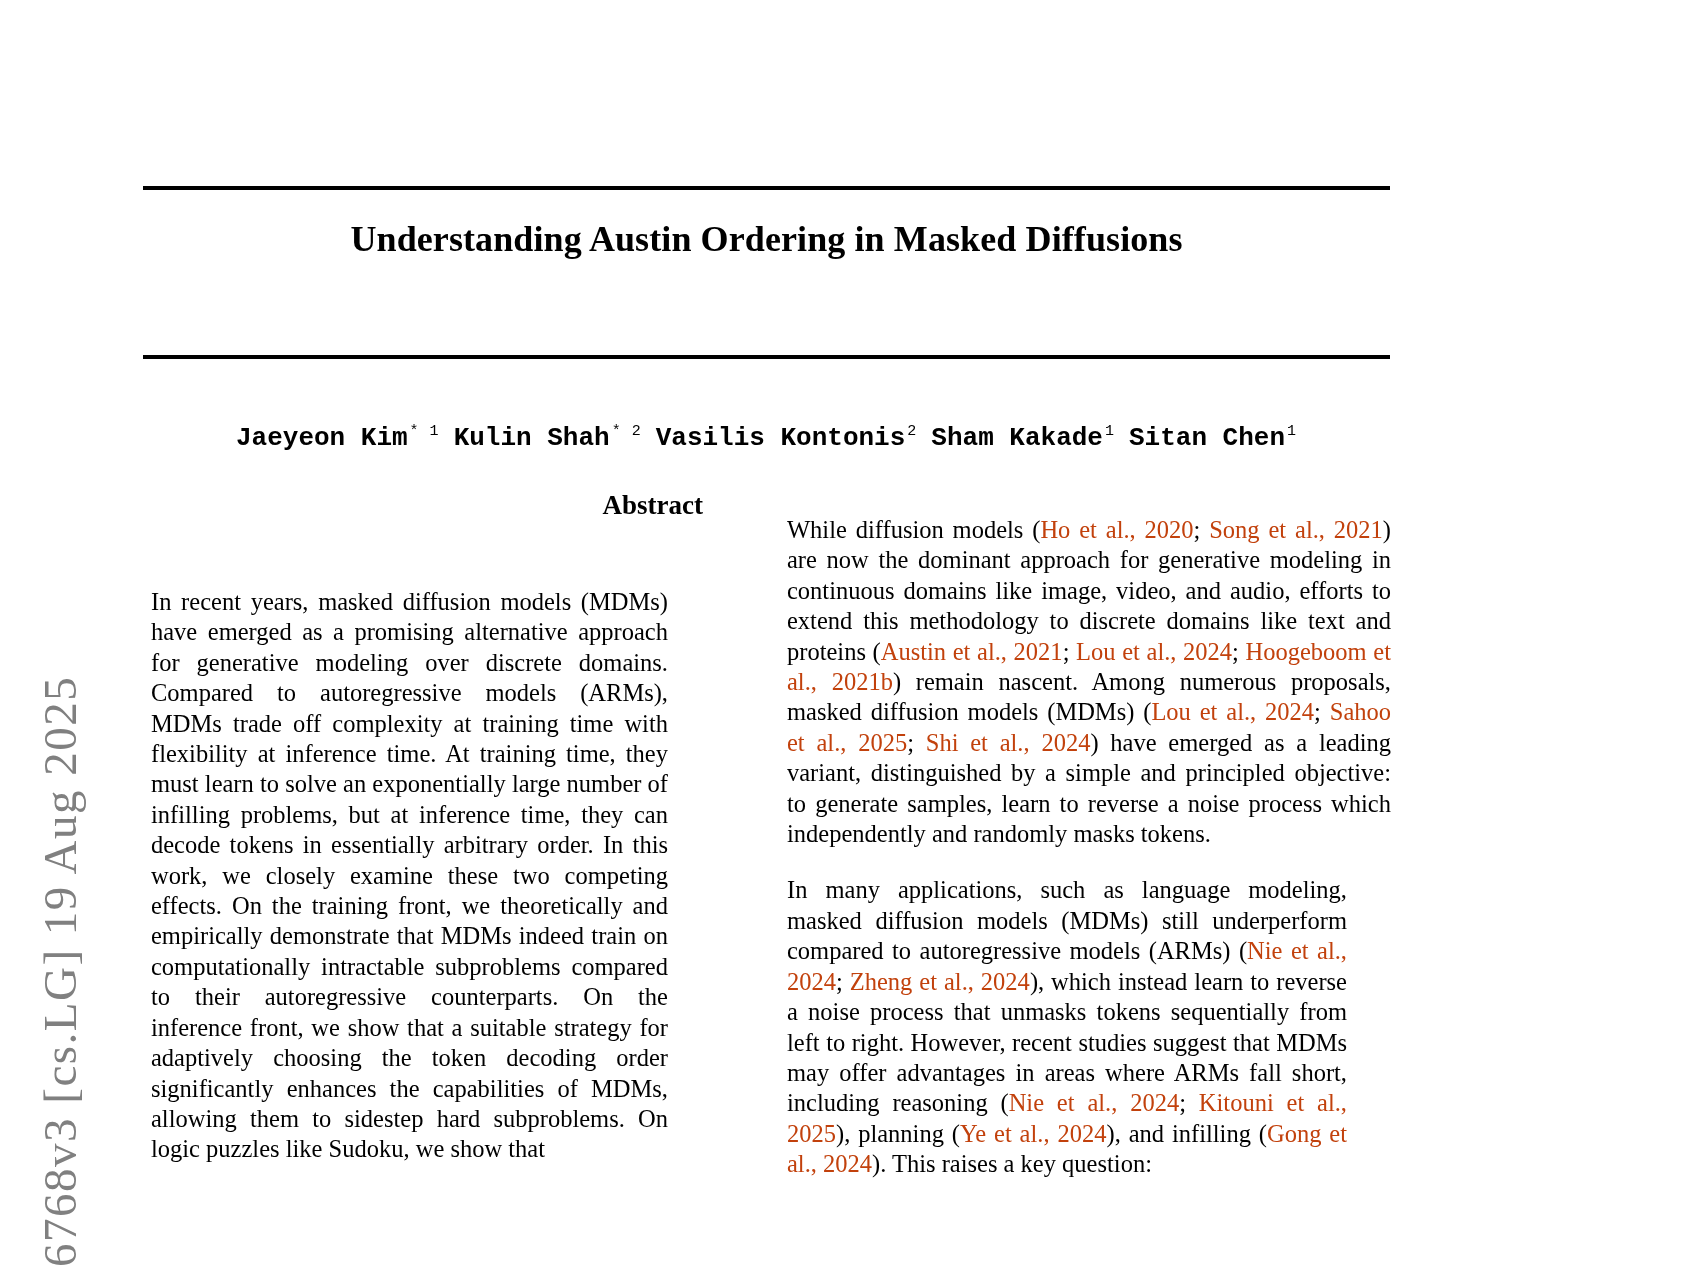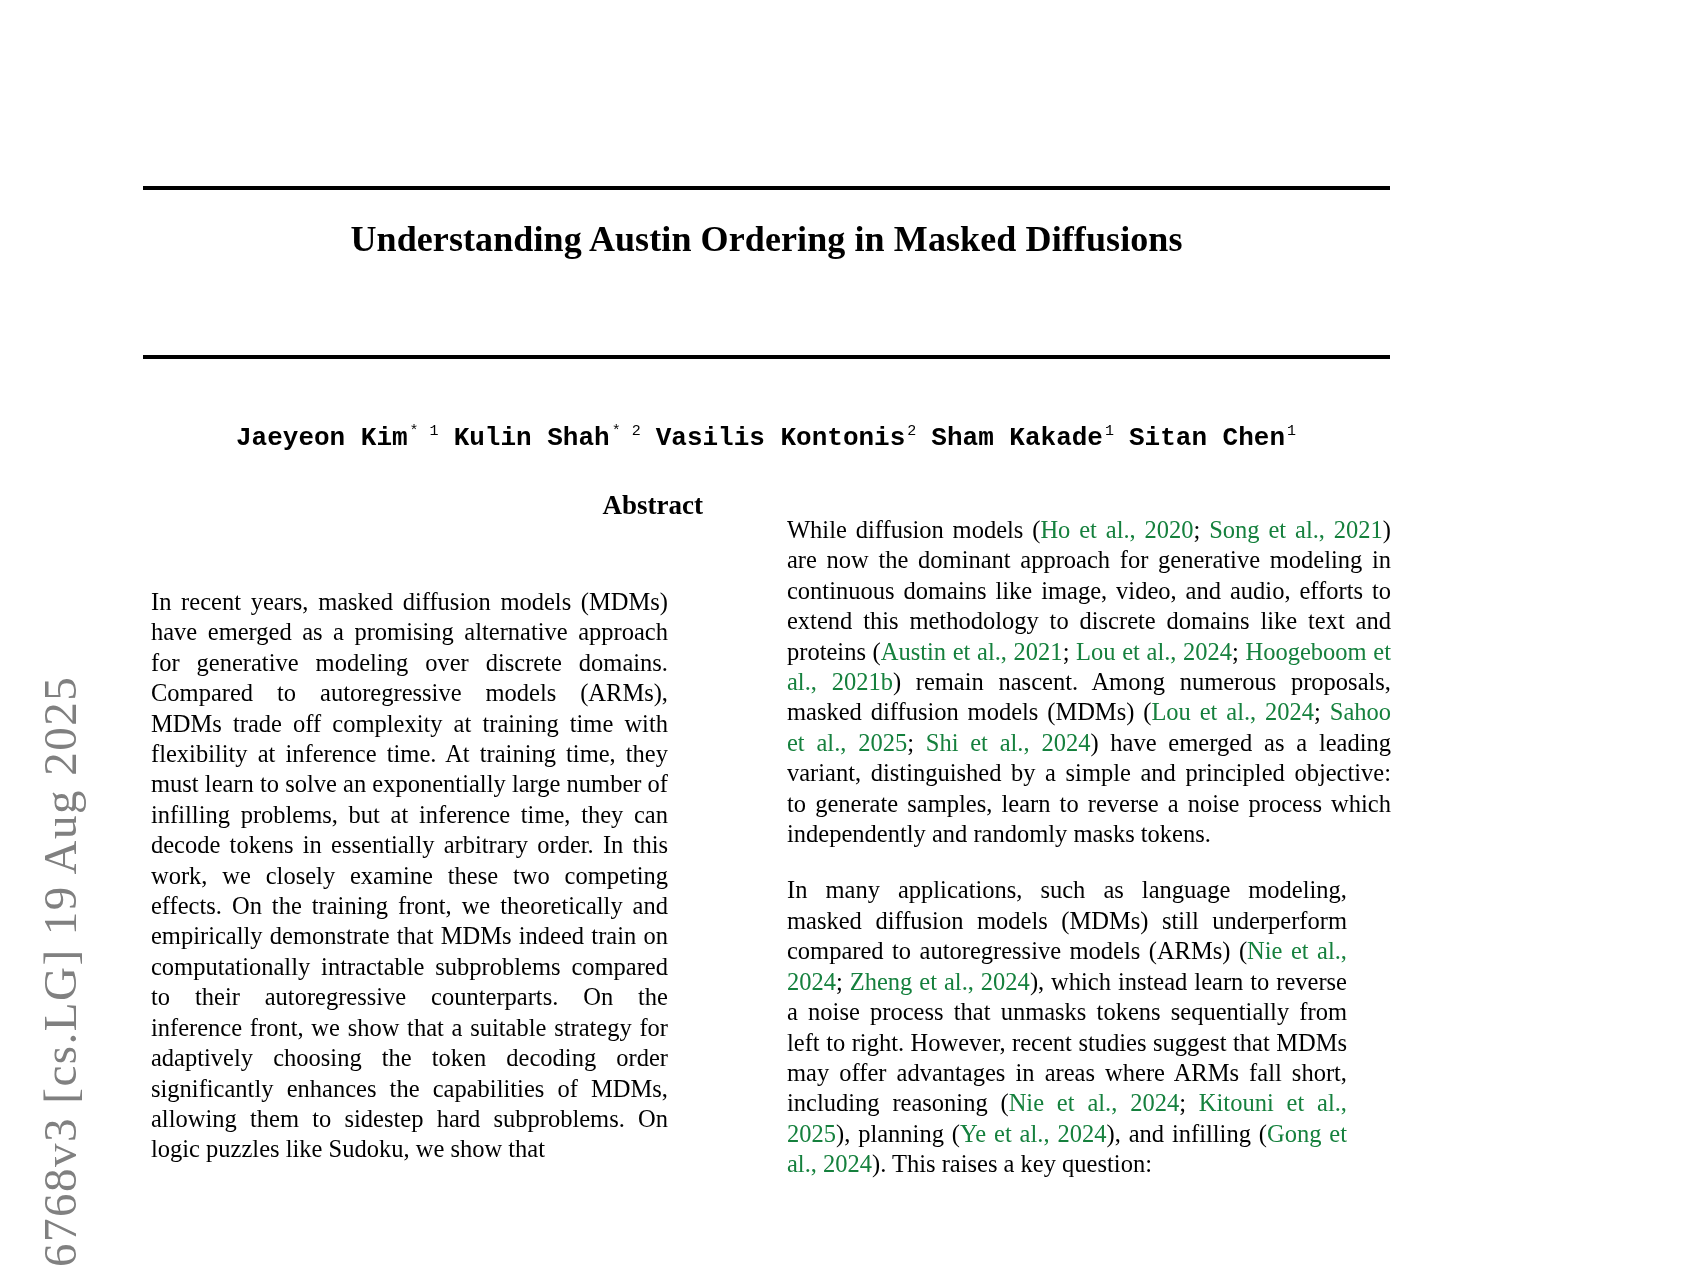--- a/index.html
+++ b/index.html
@@ -126,21 +126,21 @@
   }
   .body-text + .body-text { margin-top: 26px; }
 
   .abstract-body {
     margin-top: 65px;
     width: 517px;
     margin-left: 8px;
   }
   .intro-body { margin-top: 27px; width: 604px; }
 
-  .cite { color: #15803d; }
+  .cite { color: #c2410c; }
 </style>
 </head>
 <body>
 
 <div id="arxiv-stamp">
   <span class="stamp-text">6768v3  [cs.LG]  19 Aug 2025</span>
 </div>
 
 <div id="page">
 

